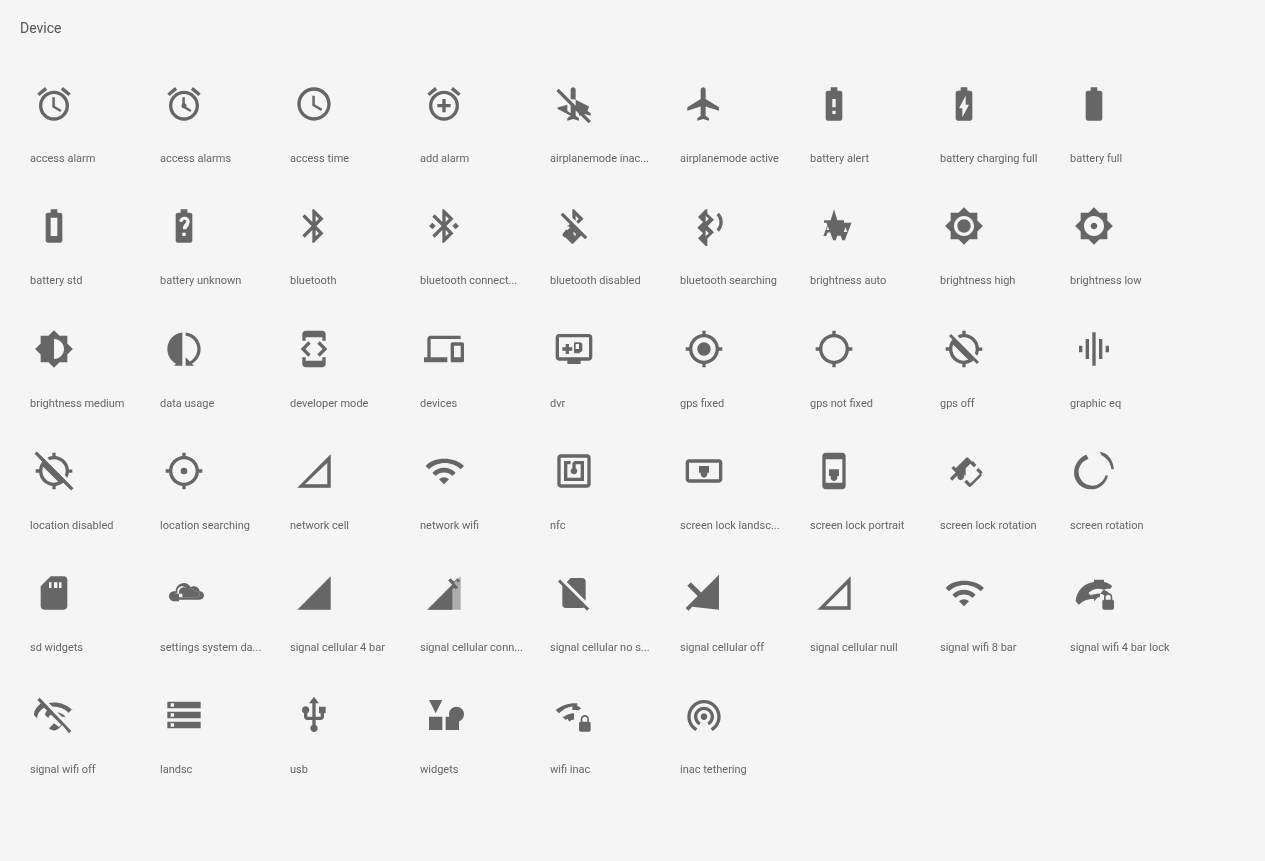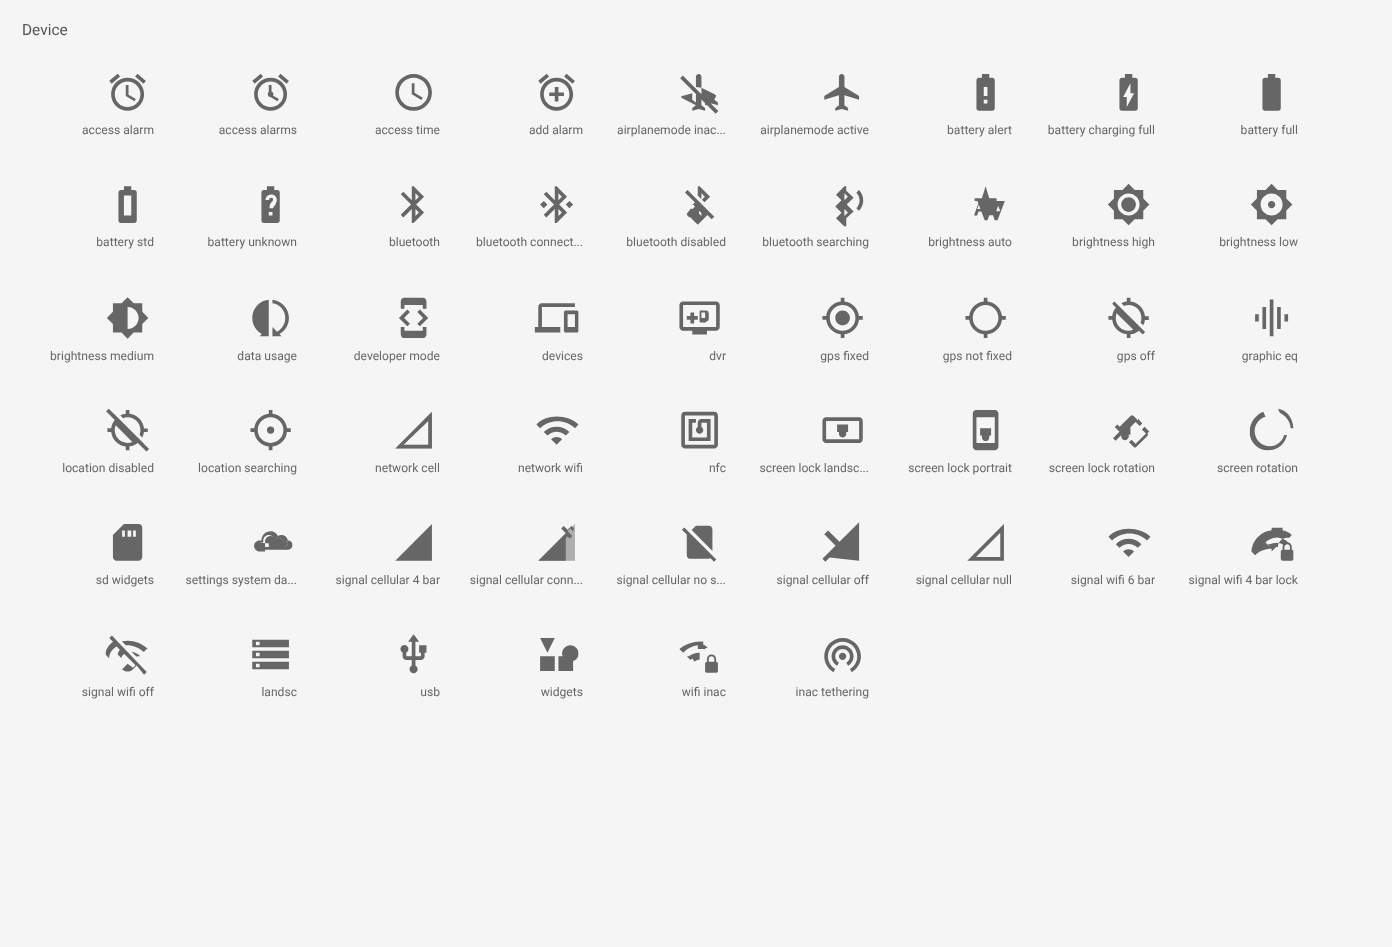--- a/index.html
+++ b/index.html
@@ -5,35 +5,35 @@
     * { box-sizing: border-box; margin: 0; padding: 0; }
     body {
       background: #f5f5f5;
       font-family: Roboto, Arial, sans-serif;
       color: #555;
       padding: 20px;
     }
     .section-title {
       font-size: 14px;
       color: #555;
-      margin-bottom: 4px;
+      margin-bottom: 24px;
       font-weight: 400;
     }
     .icon-grid {
       display: flex;
       flex-wrap: wrap;
       gap: 0;
     }
     .icon-item {
       width: 130px;
       display: flex;
       flex-direction: column;
-      align-items: flex-end;
+      align-items: flex-start;
       padding: 20px 10px 16px;
-      gap: 4px;
+      gap: 24px;
     }
     .icon-svg {
       width: 48px;
       height: 48px;
       display: flex;
       align-items: center;
       justify-content: center;
     }
     .icon-svg svg {
       fill: #666;
@@ -446,21 +446,21 @@
     </div>
     <span class="icon-label">signal cellular null</span>
   </div>
 
   <div class="icon-item">
     <div class="icon-svg">
       <svg viewBox="0 0 24 24">
           <path d="M1 9l2 2c5.07-5.07 13.93-5.07 19 0l2-2C18.14 3.14 5.86 3.14 1 9zm8 8l3 3 3-3c-1.65-1.66-4.34-1.66-6 0zm-4-4l2 2c2.76-2.76 7.24-2.76 10 0l2-2C15.14 9.14 8.87 9.14 5 13z"></path>
         </svg>
     </div>
-    <span class="icon-label">signal wifi 6 bar</span>
+    <span class="icon-label">signal wifi 8 bar</span>
   </div>
 
   <div class="icon-item">
     <div class="icon-svg">
       <svg viewBox="0 0 24 24">
           <path d="M23 16v-1.5c0-1.4-1.1-2.5-2.5-2.5S18 13.1 18 14.5V16c-.5 0-1 .5-1 1v4c0 .5.5 1 1 1h5c.5 0 1-.5 1-1v-4c0-.5-.5-1-1-1zm-1 0h-3v-1.5c0-.8.7-1.5 1.5-1.5s1.5.7 1.5 1.5V16z"></path>
           <path d="M15.5 14.5c0-2.8 2.2-5 5-5 .4 0 .7 0 1 .1L23 8c-1.33-1.33-3.06-2.22-5-2.56V4H12v1.44A12.25 12.25 0 0 0 1 17l2 2c2.27-2.27 5.31-3.5 9-3.5V14.5zM15 9.44A10.25 10.25 0 0 1 21 12l-2 2c-1.14-1.14-2.64-1.75-4.2-1.75-1.58 0-3.08.62-4.2 1.75l-2-2A9.68 9.68 0 0 1 15 9.44zM5 13l2 2A7.25 7.25 0 0 1 12 13.5V17l3-3c-1.65-1.66-4.34-1.66-6 0l-4-4z"></path>
         </svg>
     </div>
     <span class="icon-label">signal wifi 4 bar lock</span>

